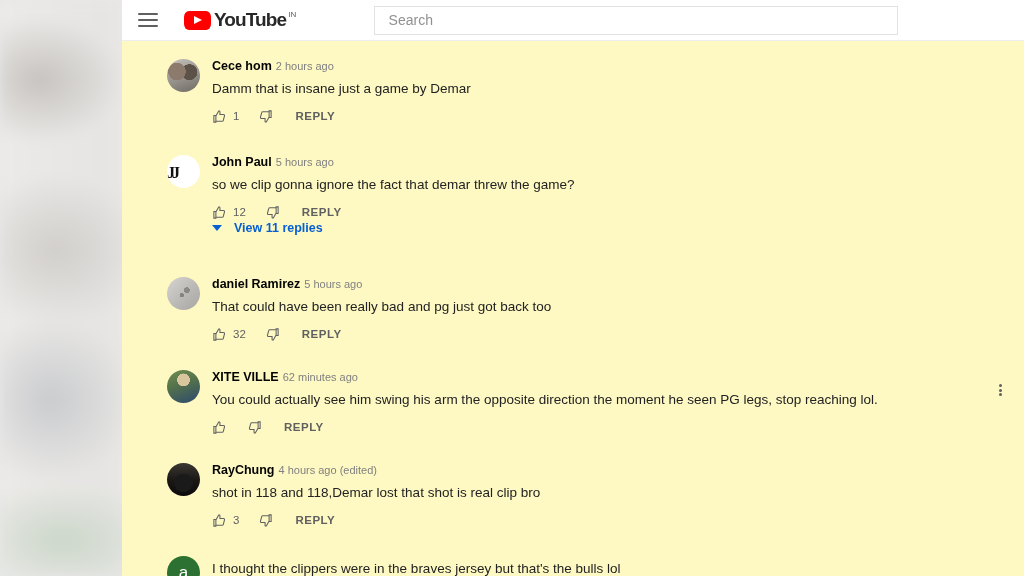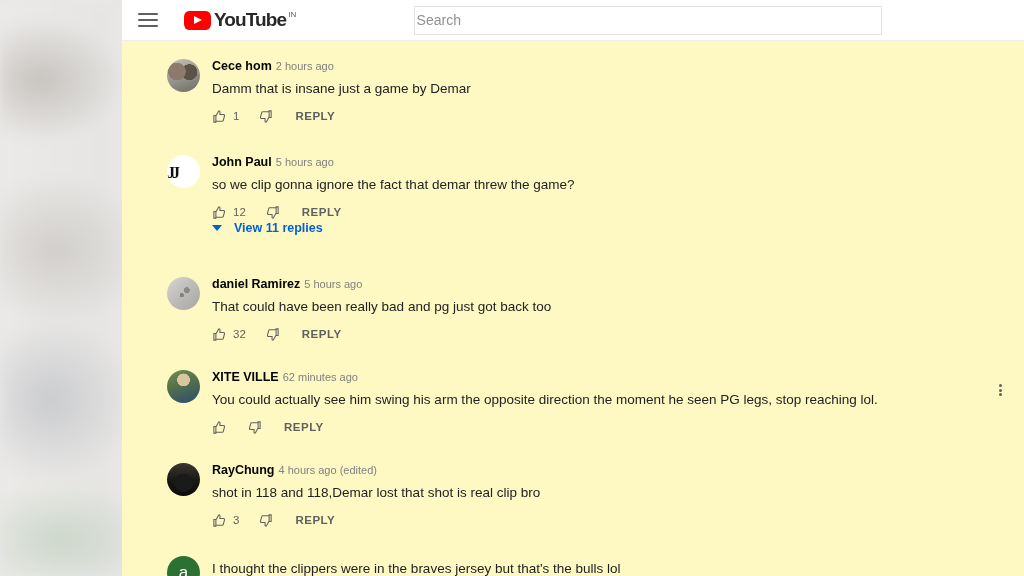--- a/index.html
+++ b/index.html
@@ -102,28 +102,29 @@
   }
   .yt-country {
     font-size: 8px;
     color: #606060;
     margin-left: 2px;
     margin-top: 1px;
     line-height: 8px;
     letter-spacing: 0.2px;
   }
   .search-box {
-    margin-left: 117px;
-    width: 468px;
+    margin-left: 77px;
+    width: 524px;
     height: 29px;
     background: #ffffff;
     border: 1px solid #e3e3e3;
     box-sizing: border-box;
     display: flex;
     align-items: center;
+    padding-left: 12px;
   }
   .search-box input {
     border: none;
     outline: none;
     width: 100%;
     font-size: 14px;
     color: #303030;
     font-family: "Liberation Sans", sans-serif;
     background: transparent;
   }

